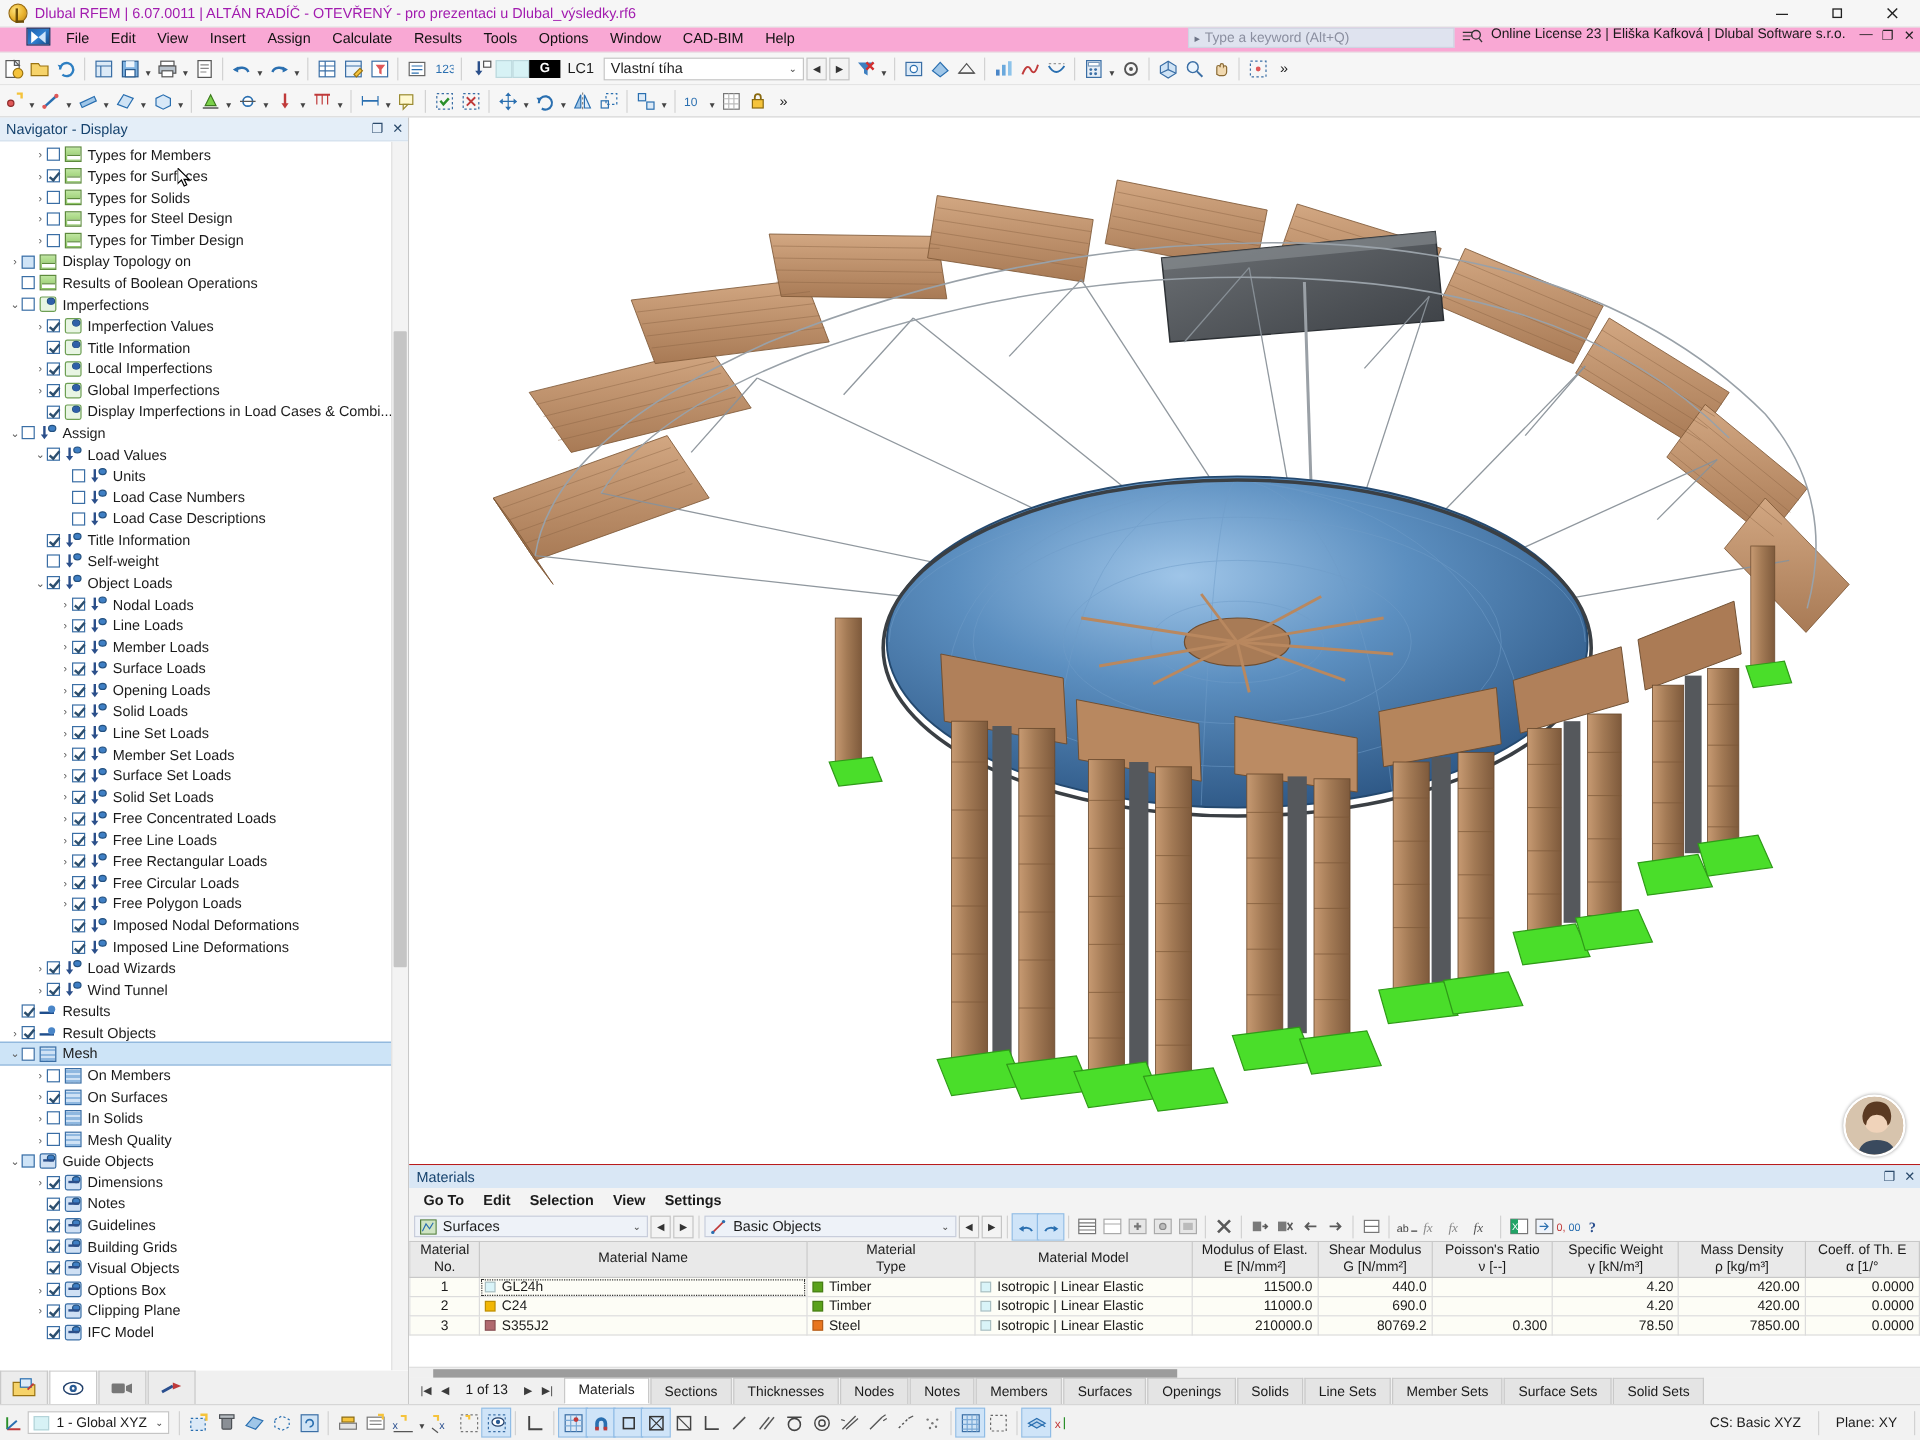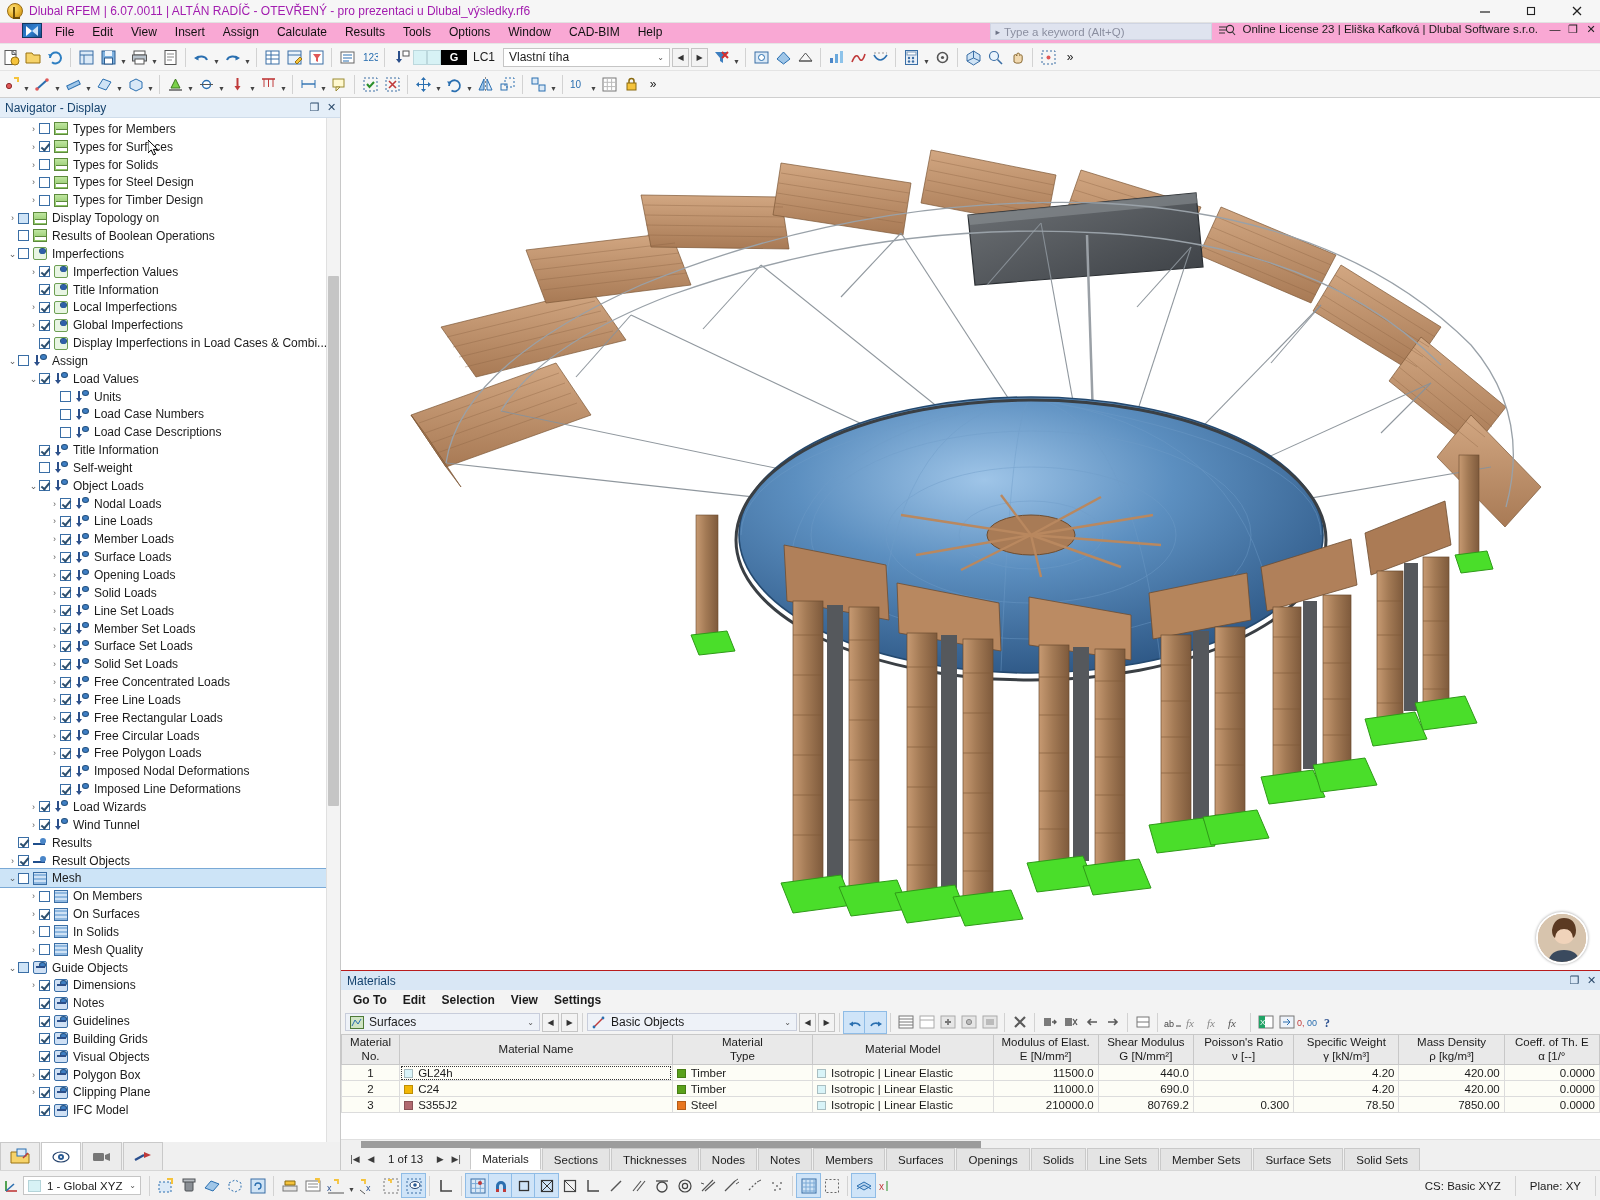--- a/index.html
+++ b/index.html
@@ -1118,21 +1118,21 @@
             </span>
             <span>Visual Objects</span>
           </div>
           <div class="trow">
             <span style="flex: 0 0 28px;"></span>
             <span class="exp">›</span>
             <span class="cb on"></span>
             <span class="ticon ic-guide">
               <span class="ic-eye"></span>
             </span>
-            <span>Polygon Box</span>
+            <span>Options Box</span>
           </div>
           <div class="trow">
             <span style="flex: 0 0 28px;"></span>
             <span class="exp">›</span>
             <span class="cb on"></span>
             <span class="ticon ic-guide">
               <span class="ic-eye"></span>
             </span>
             <span>Clipping Plane</span>
           </div>

